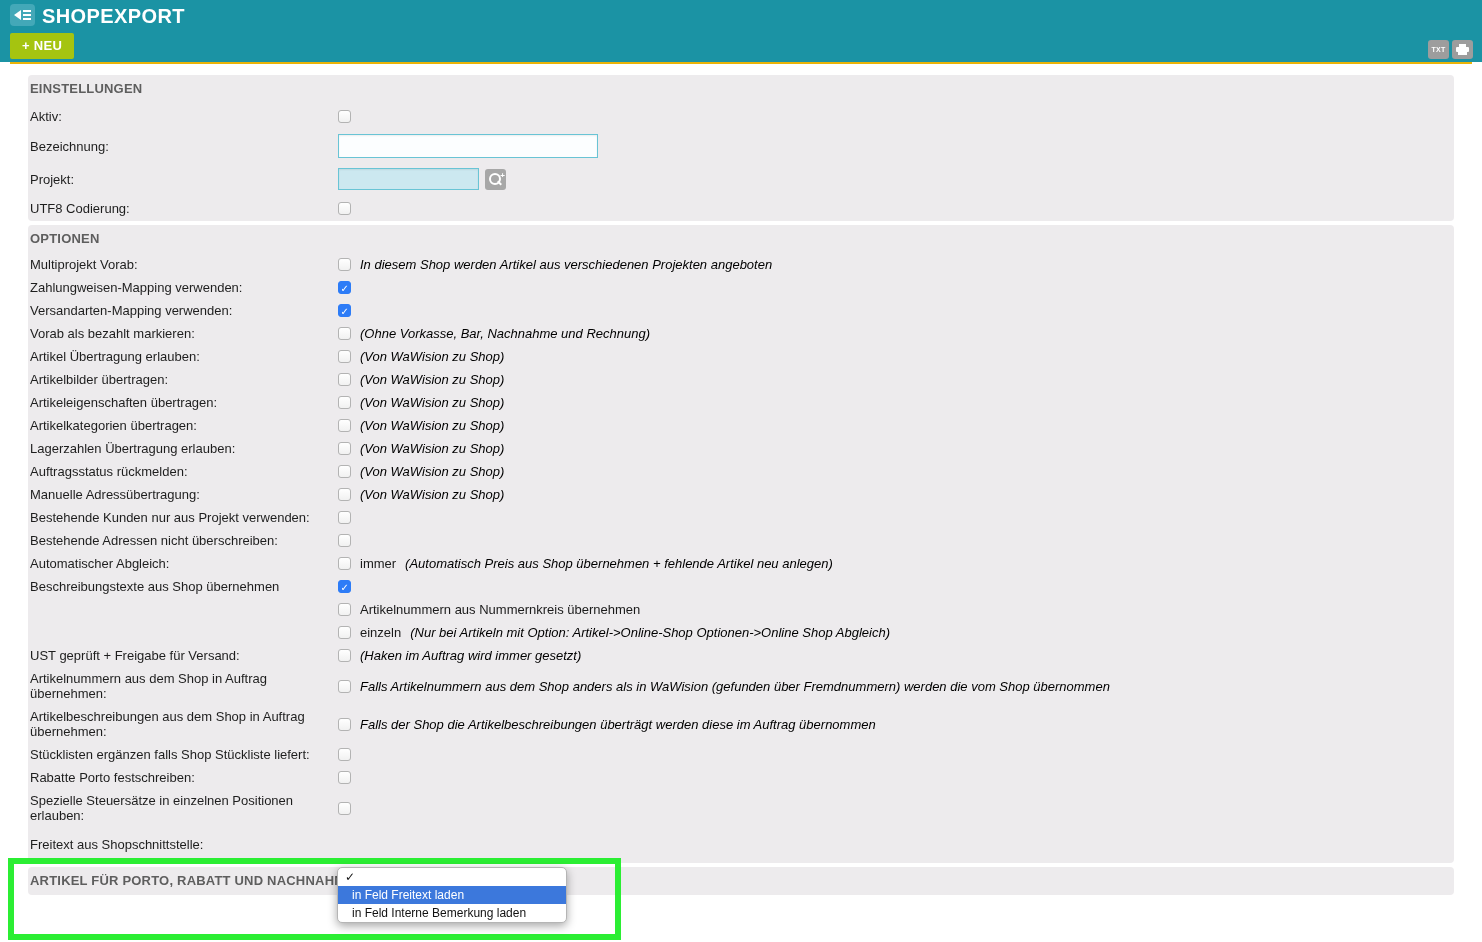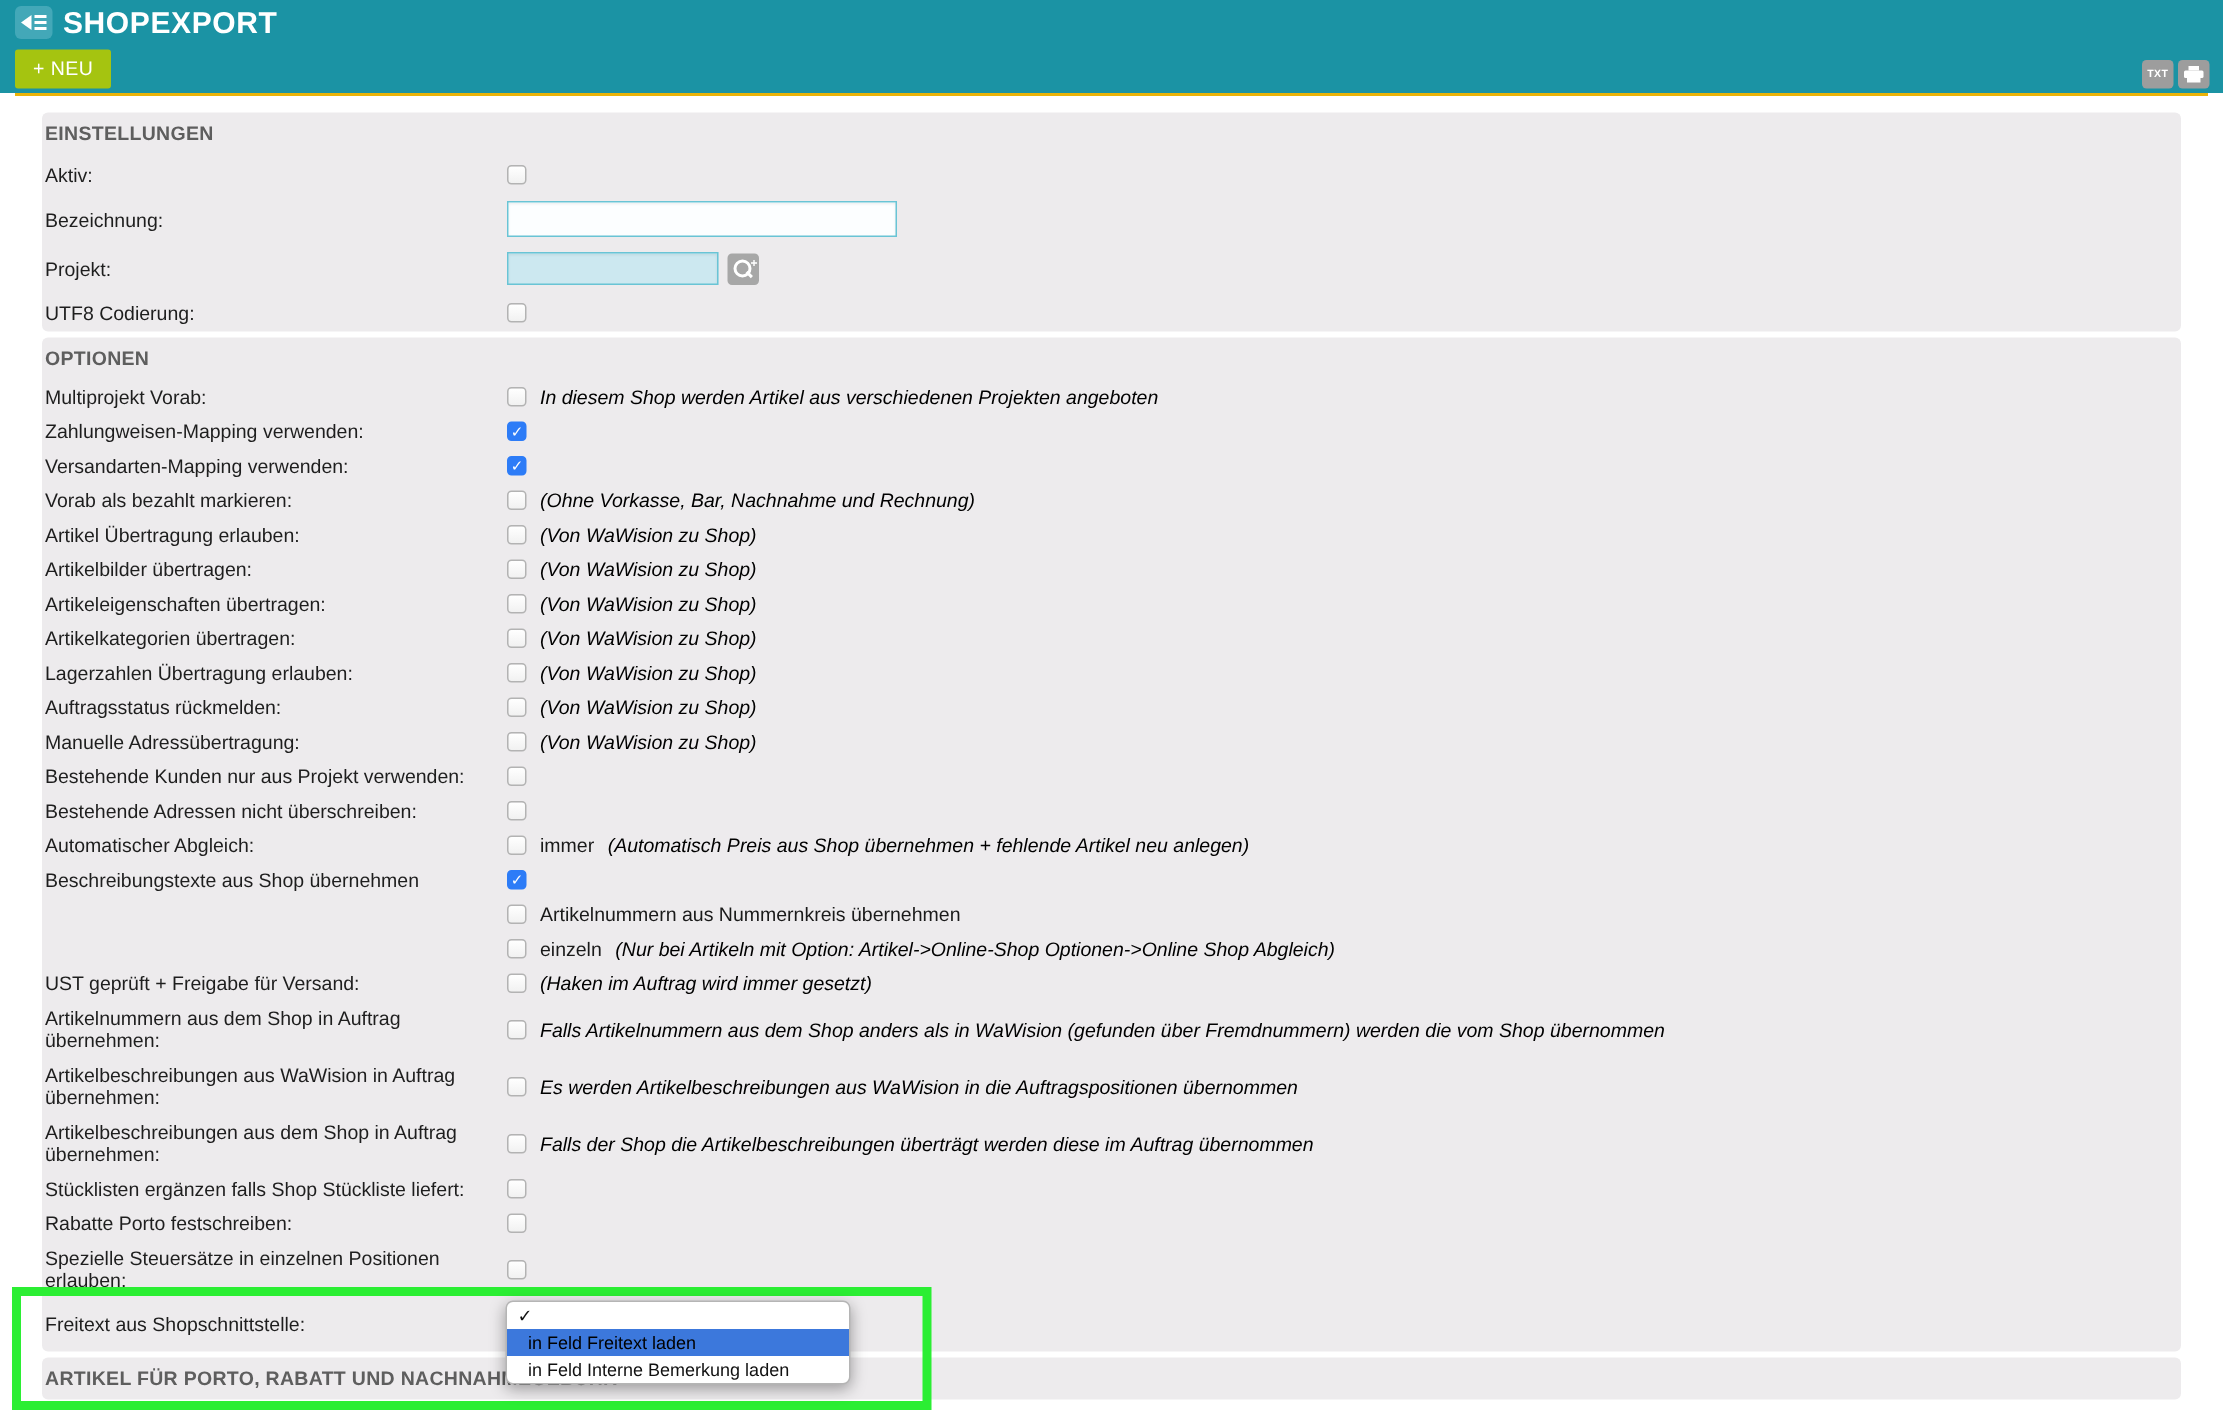--- a/index.html
+++ b/index.html
@@ -10,21 +10,21 @@
     font-size:13px;color:#1e1e1e;
   }
   
   .topbar{position:absolute;top:0;left:0;right:0;height:62px;background:#1b93a4;}
   .back-btn{position:absolute;top:4px;left:10px;width:25px;height:22px;background:#43a8b8;
     border-radius:4px;display:flex;align-items:center;justify-content:center;gap:2px;cursor:pointer;}
   .back-tri{width:0;height:0;border-top:5px solid transparent;border-bottom:5px solid transparent;border-right:7px solid #fff;}
   .back-lines{display:flex;flex-direction:column;gap:2px;}
   .back-lines i{display:block;width:8px;height:2px;background:#fff;}
   .topbar-title{position:absolute;top:5px;left:42px;color:#fff;font-weight:bold;font-size:20px;letter-spacing:.4px;}
-  .neu-btn{position:absolute;top:33px;left:10px;background:#a5c410;color:#fff;font-weight:normal;
+  .neu-btn{position:absolute;top:33px;left:10px;background:#a5c410;color:#fff;font-weight:bold;
     font-size:13px;padding:5px 12px 6px 12px;border-radius:2px;cursor:pointer;letter-spacing:.3px;}
   .top-icons{position:absolute;top:40px;right:9px;display:flex;gap:3px;}
   .mini-icon{width:21px;height:19px;background:#9d9d9d;border-radius:3px;display:flex;align-items:center;justify-content:center;cursor:pointer;}
   .txt-label{color:#fff;font-weight:bold;font-size:7px;letter-spacing:.2px;}
   .printer{position:relative;width:13px;height:11px;}
   .printer .p-top{position:absolute;top:0;left:3px;width:7px;height:3px;background:#fff;}
   .printer .p-body{position:absolute;top:3px;left:0;width:13px;height:5px;background:#fff;border-radius:1px;}
   .printer .p-out{position:absolute;top:8px;left:2px;width:9px;height:3px;background:#fff;}
   
   .content{position:absolute;top:62px;left:10px;right:10px;bottom:0;border-top:2px solid #eab308;
@@ -50,21 +50,21 @@
   .lens-btn .handle{position:absolute;left:12px;top:13px;width:5px;height:2px;background:#fff;transform:rotate(45deg);}
   .lens-btn .plus{position:absolute;right:1px;top:-1px;color:#fff;font-size:8px;font-weight:bold;}
   
   .row.freitext{padding-top:10px;padding-bottom:11px;}
   
   .dropdown{position:absolute;left:337px;top:867px;width:228px;background:#fff;
     border:1px solid #b5b5b5;border-radius:5px;box-shadow:0 3px 10px rgba(0,0,0,.35);
     z-index:45;font-size:12px;overflow:hidden;}
   .dd-item{height:18px;line-height:18px;padding-left:14px;color:#111;cursor:pointer;white-space:nowrap;}
   .dd-item.first{padding-left:7px;font-size:12px;}
-  .dd-item.hl{background:#3c78dc;color:#000000;}
+  .dd-item.hl{background:#3c78dc;color:#ffffff;}
   
   .green-box{position:absolute;left:8px;top:858px;width:613px;height:82px;box-sizing:border-box;
     border:6px solid #2bee33;z-index:40;pointer-events:none;}
 </style>
 </head>
 <body>
 
 <div class="topbar">
   <div class="back-btn">
     <span class="back-tri"></span>
@@ -252,27 +252,20 @@
           </div>
         </div>
         <div class="row">
           <div class="row-label">Artikelnummern aus dem Shop in Auftrag übernehmen:</div>
           <div class="row-ctl">
             <span class="cb"></span>
             <span class="note">Falls Artikelnummern aus dem Shop anders als in WaWision (gefunden über Fremdnummern) werden die vom Shop übernommen</span>
           </div>
         </div>
         <div class="row">
-          <div class="row-label">Artikelbeschreibungen aus WaWision in Auftrag übernehmen:</div>
-          <div class="row-ctl">
-            <span class="cb"></span>
-            <span class="note">Es werden Artikelbeschreibungen aus WaWision in die Auftragspositionen übernommen</span>
-          </div>
-        </div>
-        <div class="row">
           <div class="row-label">Artikelbeschreibungen aus dem Shop in Auftrag übernehmen:</div>
           <div class="row-ctl">
             <span class="cb"></span>
             <span class="note">Falls der Shop die Artikelbeschreibungen überträgt werden diese im Auftrag übernommen</span>
           </div>
         </div>
         <div class="row">
           <div class="row-label">Stücklisten ergänzen falls Shop Stückliste liefert:</div>
           <div class="row-ctl">
             <span class="cb"></span>

